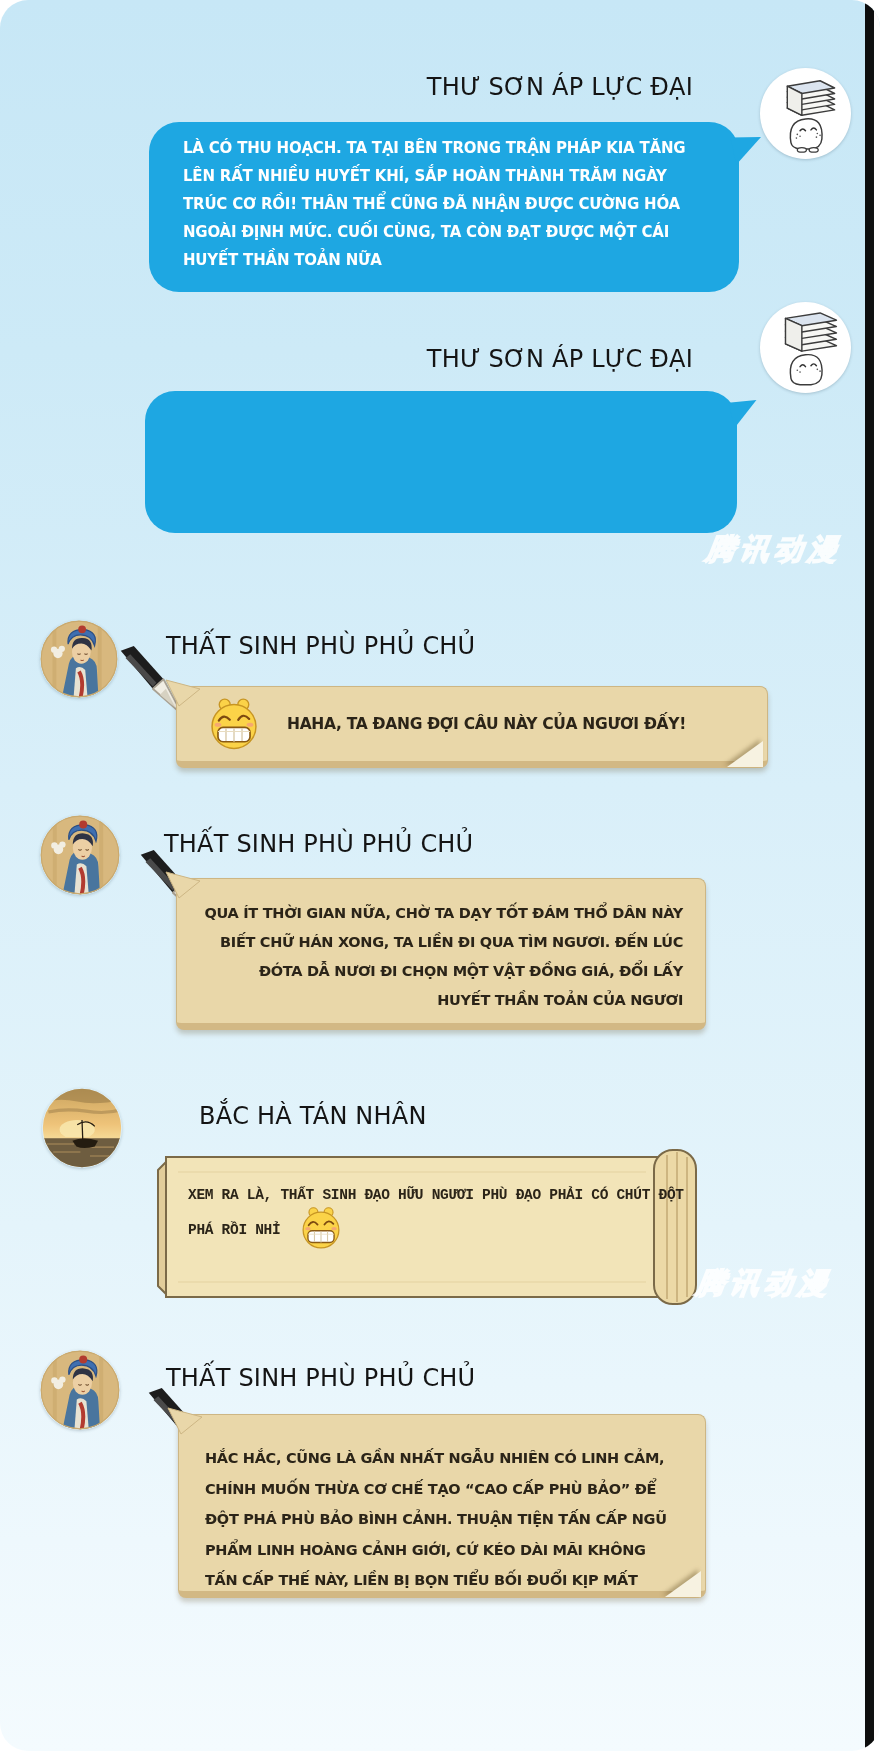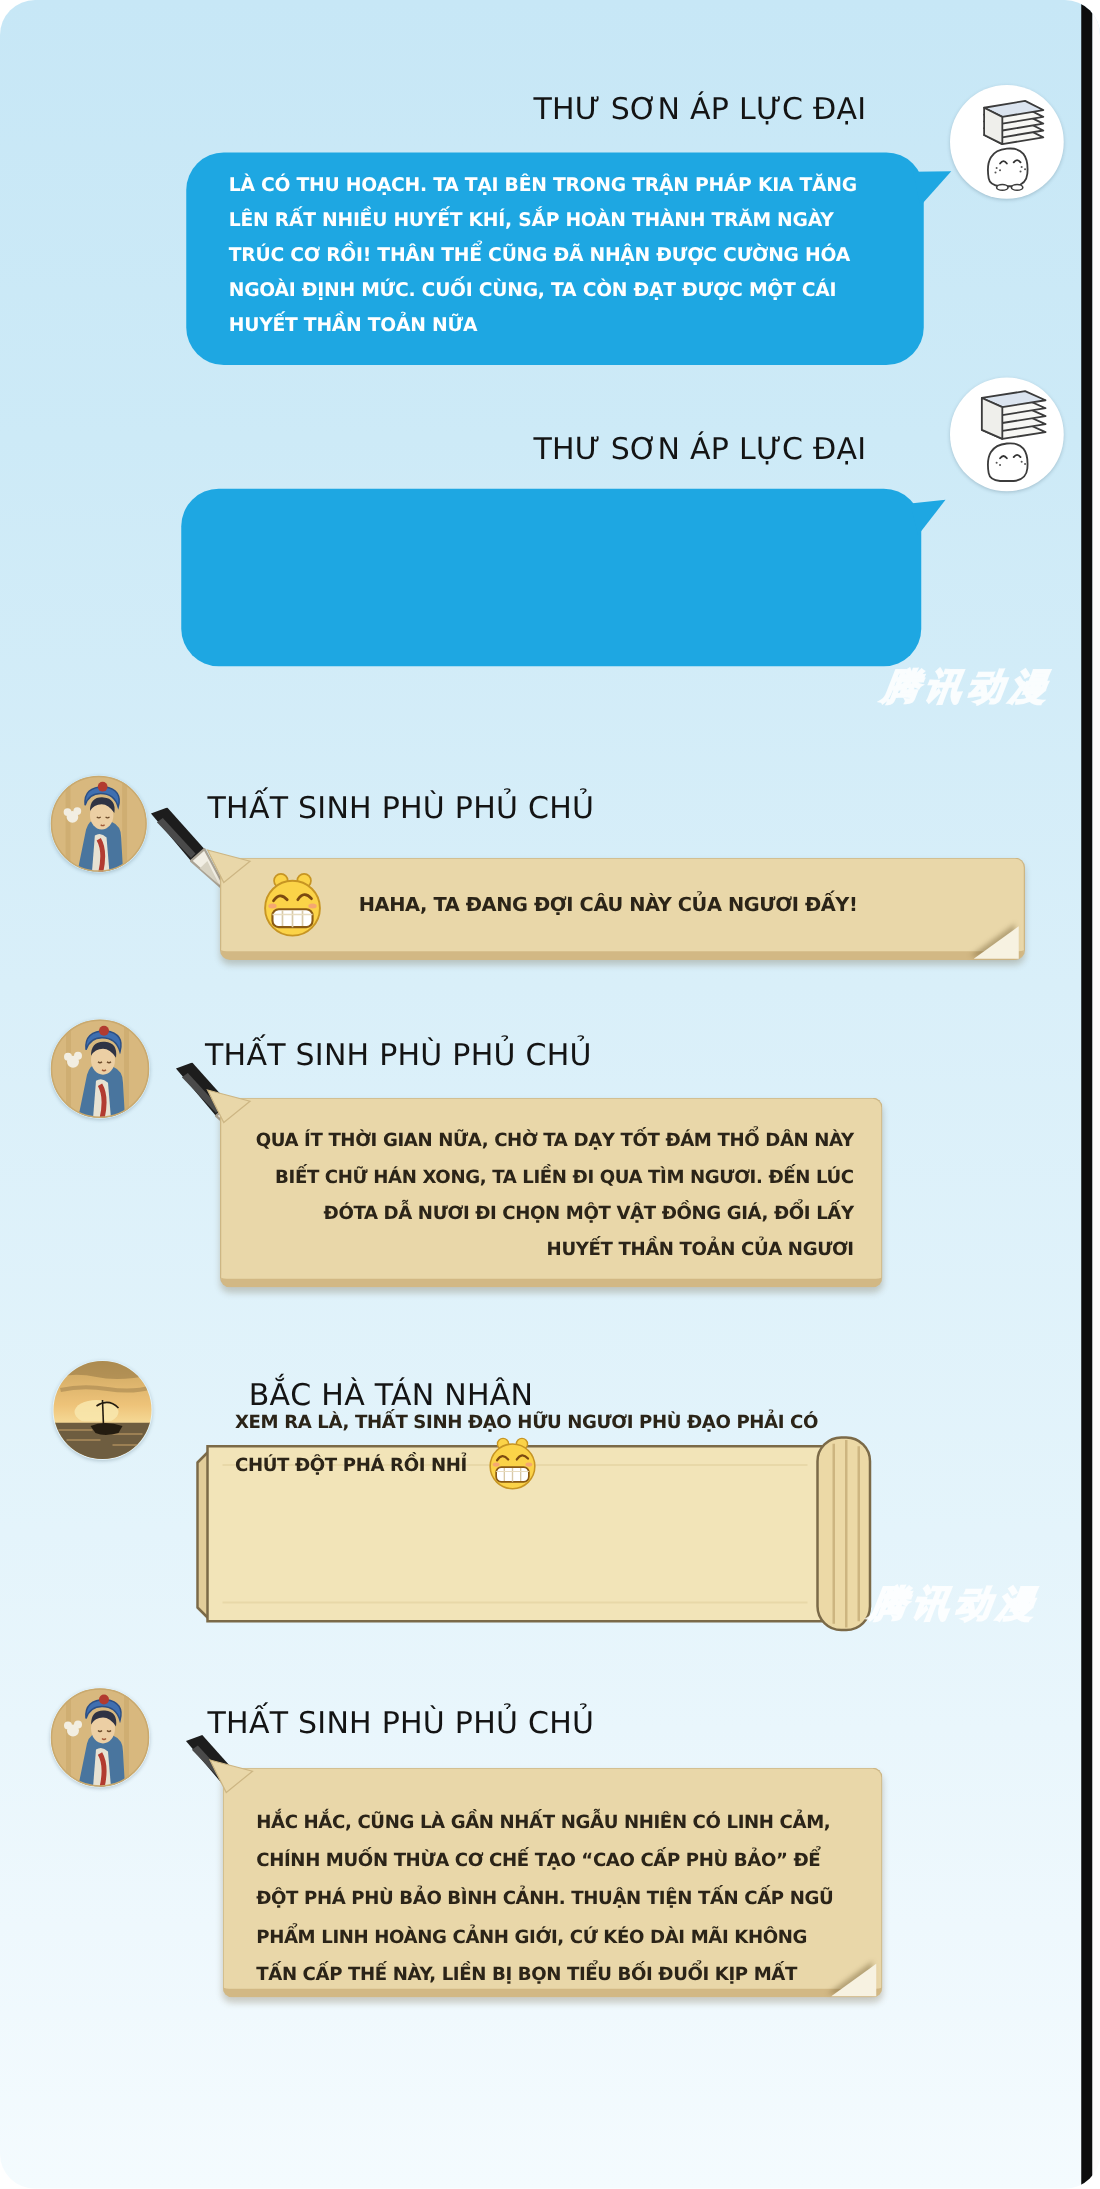--- a/index.html
+++ b/index.html
@@ -47,34 +47,34 @@
   #m1-bubble{left:145px;top:391px;width:592px;height:142px;padding:25px 32px 0 37px;}
   #m1-tail{right:-22px;top:8px;border-left:28px solid #1ea7e2;border-top:4px solid transparent;border-bottom:22px solid transparent;transform:rotate(-14deg);}
 
   #wm1{left:706px;top:530px;}
   #wm2{left:696px;top:1264px;}
 
   
   #m2-avatar{left:40px;top:620px;width:78px;height:78px;}
   #m2-name{left:166px;top:632px;}
   #m2-brush{left:116px;top:646px;width:76px;height:78px;}
-  #m2-bubble{left:176px;top:686px;width:644px;height:82px;display:flex;align-items:center;padding:0 30px 0 30px;}
+  #m2-bubble{left:176px;top:686px;width:592px;height:82px;display:flex;align-items:center;padding:0 30px 0 30px;}
   #m2-bubble .emoji{width:54px;height:54px;margin-right:26px;flex:0 0 auto;}
   #m2-bubble .txt{font-size:15.5px;line-height:22px;}
   
   #m3-avatar{left:40px;top:815px;width:80px;height:80px;}
   #m3-name{left:164px;top:830px;}
   #m3-brush{left:136px;top:850px;width:76px;height:78px;}
   #m3-bubble{left:176px;top:878px;width:530px;height:152px;padding:20px 22px 0 25px;text-align:right;}
 
   
   #m4-avatar{left:42px;top:1088px;width:80px;height:80px;}
   #m4-name{left:156px;top:1102px;margin-left:43px;}
   #m4-scroll{position:absolute;left:146px;top:1148px;width:564px;height:158px;}
-  #m4-text{position:absolute;left:188px;top:1123px;width:498px;font-weight:bold;font-size:14.5px;line-height:30px;color:#2b2418;letter-spacing:-.3px;}
+  #m4-text{position:absolute;left:188px;top:1180px;width:498px;font-weight:bold;font-size:14.5px;line-height:30px;color:#2b2418;letter-spacing:-.3px;font-family:Liberation Mono, monospace;}
   #m4-text .emoji{width:44px;height:44px;margin-left:10px;margin-top:-4px;}
 
   
   #m5-avatar{left:40px;top:1350px;width:80px;height:80px;}
   #m5-name{left:166px;top:1364px;}
   #m5-brush{left:144px;top:1388px;width:76px;height:78px;}
   #m5-bubble{left:178px;top:1414px;width:528px;height:184px;padding:28px 24px 0 26px;}
   #m5-bubble .txt{line-height:30.5px;}
 </style>
 </head>

